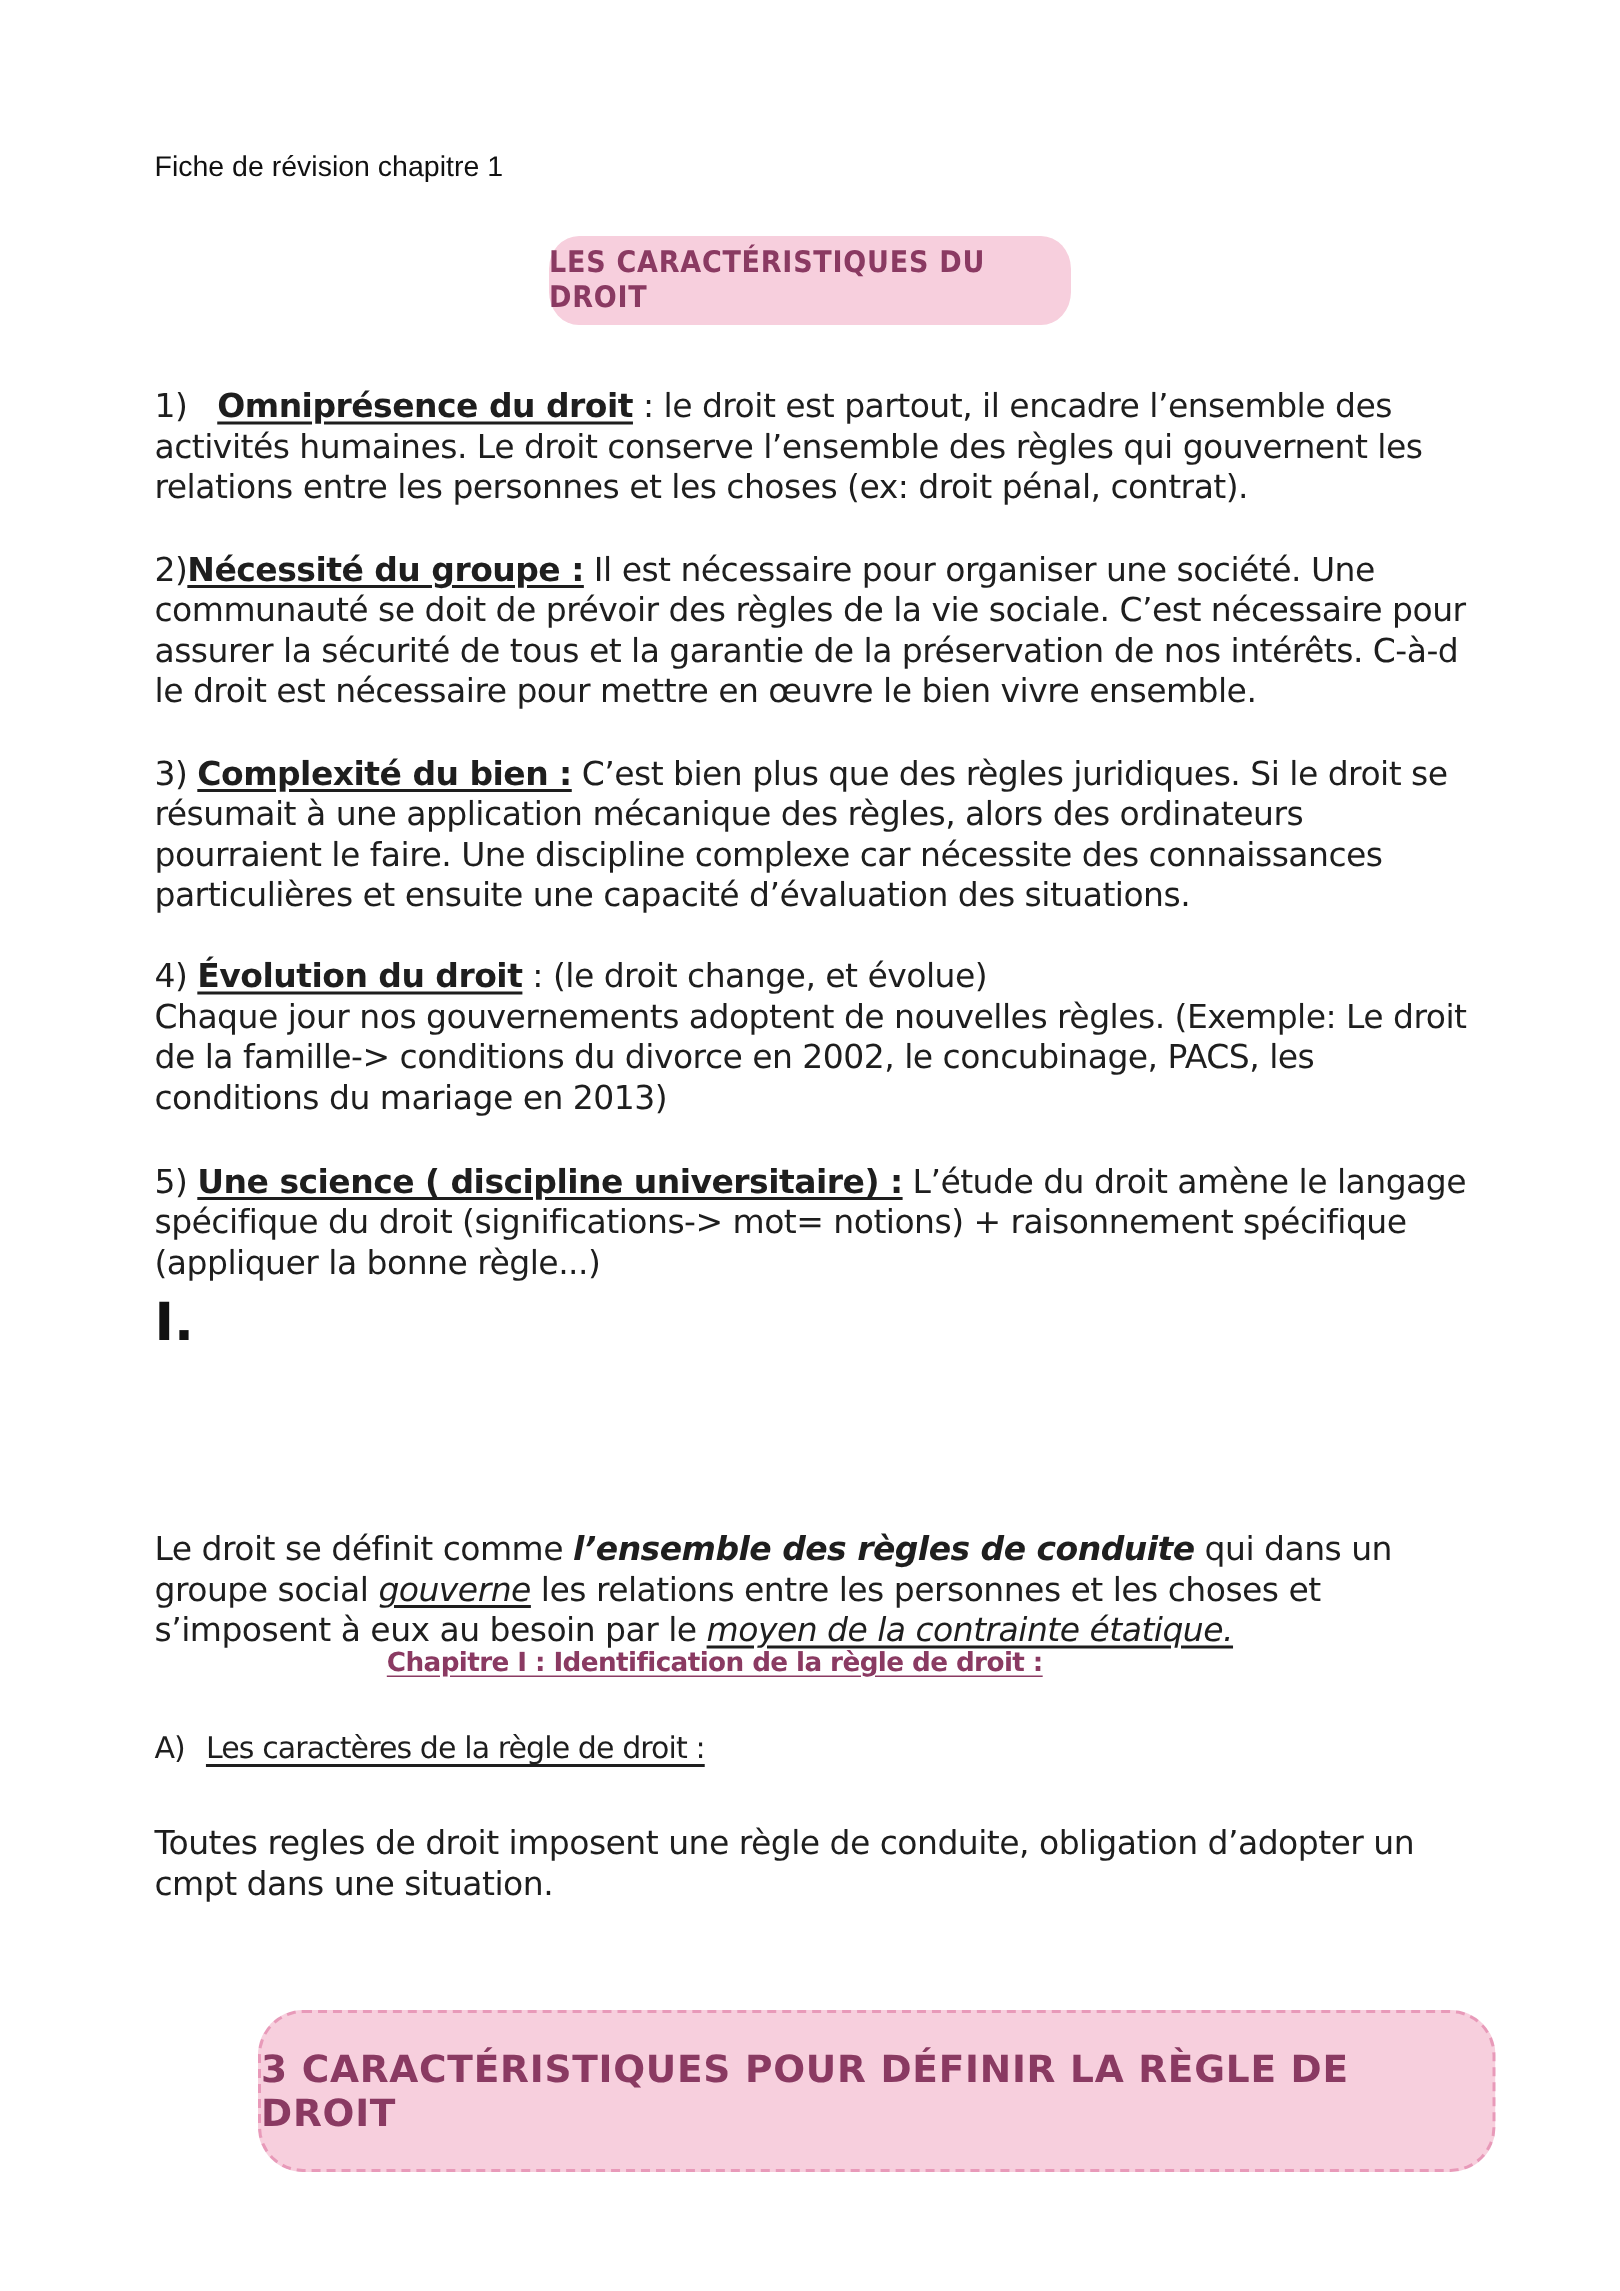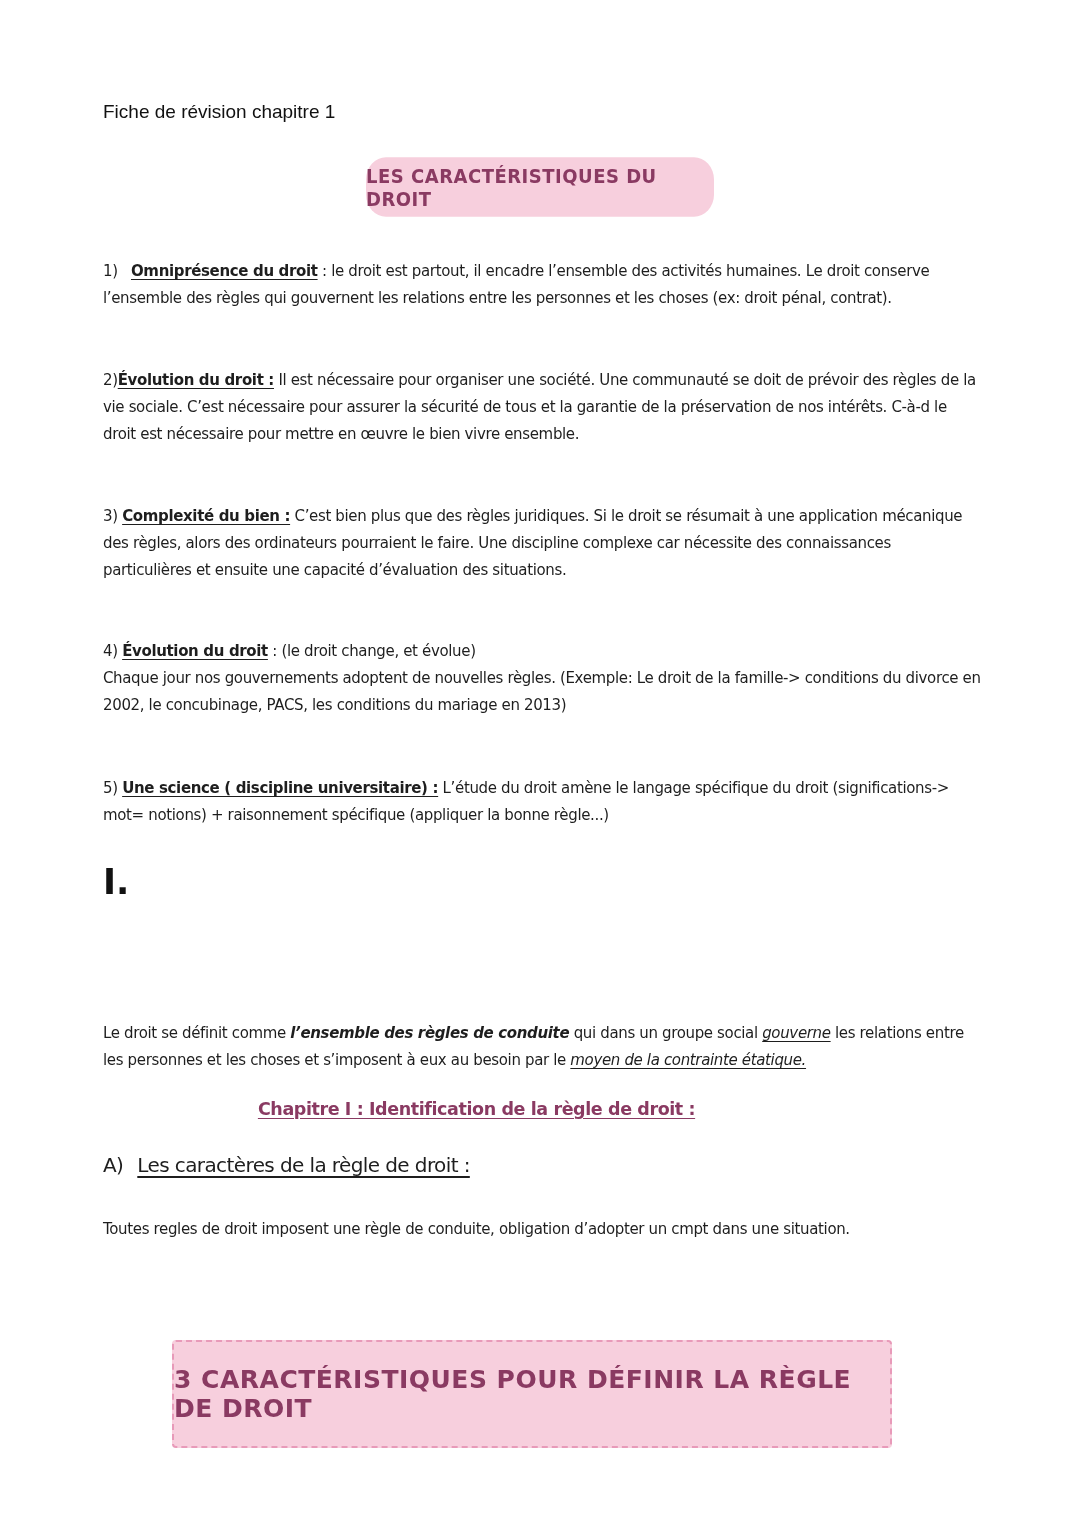--- a/index.html
+++ b/index.html
@@ -17,27 +17,27 @@
     display: flex; align-items: center; justify-content: center;
     font-family: "DejaVu Sans", sans-serif; font-weight: bold;
     letter-spacing: 0.5px; text-transform: uppercase;
   }
   .badge-top {
     left: 366px; top: 160px; width: 348px; height: 54px;
     border-radius: 20px; font-size: 18px;
     transform: scaleY(1.1);
   }
   .badge-bottom {
-    left: 172px; top: 1340px; width: 720px; height: 108px;
-    border-radius: 4px; font-size: 25px;
+    left: 172px; top: 1340px; width: 825px; height: 108px;
+    border-radius: 30px; font-size: 25px;
     border: 2px dashed #e89ab9; box-sizing: border-box;
   }
   .body-text {
     position: absolute; left: 103px; width: 880px;
-    font-family: "DejaVu Sans", sans-serif; font-size: 15px;
+    font-family: "DejaVu Sans", sans-serif; font-size: 22px;
     line-height: 27px; color: #1e1e1e;
     letter-spacing: -0.35px;
   }
   .body-text b.u { text-decoration: underline; text-underline-offset: 3px; }
   .heading-row {
     position: absolute; left: 103px; top: 858px; width: 880px; height: 56px;
     font-family: "DejaVu Sans", sans-serif; font-weight: bold; font-size: 35px;
     color: #111;
   }
   .heading-num { position: absolute; left: 0; top: 4px; }
@@ -68,21 +68,21 @@
 
 <div class="badge badge-top">
   <span>LES CARACTÉRISTIQUES DU DROIT</span>
 </div>
 
 <div class="body-text" style="top:258px;">
   <span>1)</span>&nbsp;&nbsp;&nbsp;<b class="u">Omniprésence du droit</b><span> :</span><span>  le droit est partout, il encadre l’ensemble des activités humaines. Le droit conserve l’ensemble des règles qui gouvernent les relations entre les personnes et les choses (ex: droit pénal, contrat).</span>
 </div>
 
 <div class="body-text" style="top:367px;">
-  <span>2)</span><b class="u">Évolution du droit :</b><span> Il est nécessaire pour organiser une société. Une communauté se doit de prévoir des règles de la vie sociale. C’est nécessaire pour assurer la sécurité de tous et la garantie de la préservation de nos intérêts. C-à-d le droit est nécessaire pour mettre en œuvre le bien vivre ensemble.</span>
+  <span>2)</span><b class="u">Nécessité du groupe :</b><span> Il est nécessaire pour organiser une société. Une communauté se doit de prévoir des règles de la vie sociale. C’est nécessaire pour assurer la sécurité de tous et la garantie de la préservation de nos intérêts. C-à-d le droit est nécessaire pour mettre en œuvre le bien vivre ensemble.</span>
 </div>
 
 <div class="body-text" style="top:503px;">
   <span>3)</span> <b class="u">Complexité du bien :</b><span>  C’est bien plus que des règles juridiques. Si le droit se résumait à une application mécanique des règles, alors des ordinateurs pourraient le faire. Une discipline complexe car nécessite des connaissances particulières et ensuite une capacité d’évaluation des situations.</span>
 </div>
 
 <div class="body-text" style="top:638px;">
   <div><span>4)</span> <b class="u">Évolution du droit</b><span> :</span><span>  (le droit change, et évolue)</span></div>
   <div>Chaque jour nos gouvernements adoptent de nouvelles règles. (Exemple: Le droit de la famille-&gt; conditions du divorce en 2002, le concubinage, PACS, les conditions du mariage en 2013)</div>
 </div>

